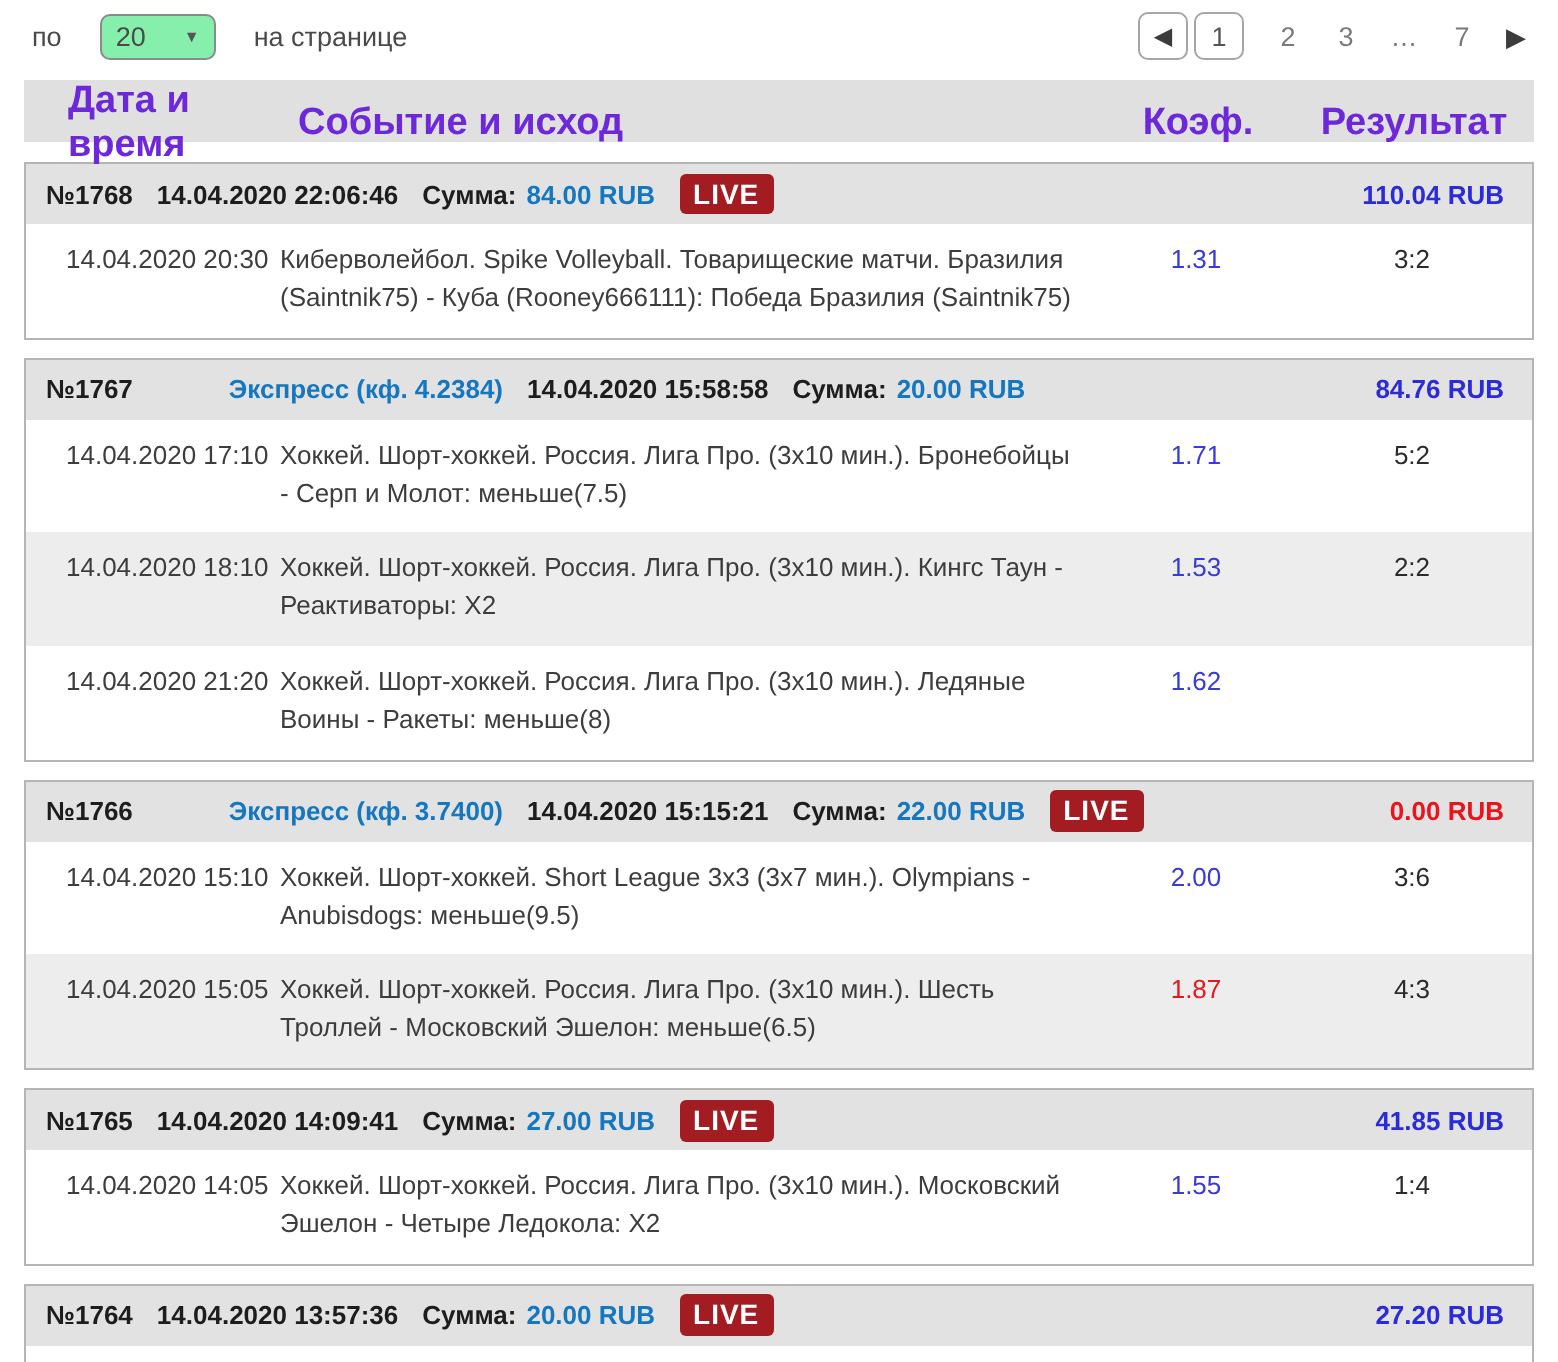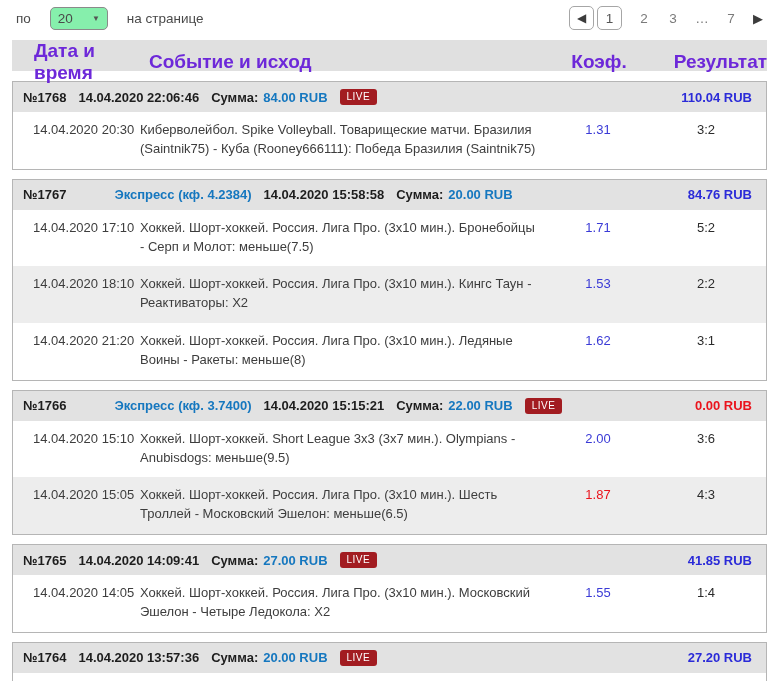--- a/index.html
+++ b/index.html
@@ -20,34 +20,34 @@
   .pg-num { cursor:pointer; min-width:14px; text-align:center; }
   .pg-ellipsis { cursor:default; }
   .pg-next { color:#3c3c3c; cursor:pointer; font-size:13px; }
   .tri { color:#3c3c3c; font-size:12px; }
 
   
   .thead { margin:10px 12px; background:#e0e0e0; height:31px;
            display:grid; grid-template-columns:115px 1fr 96px 120px; align-items:center;
            padding-left:22px; font-weight:700; font-size:19px; color:#6d28d9; }
   .thead .c-coef { text-align:center; }
-  .thead .c-res { text-align:right; }
+  .thead .c-res { text-align:center; }
 
   
   .bets { }
   .bet { margin:0 12px 9px 12px; border:1px solid #b5b5b5; background:#fff; }
   .bet-head { background:#e2e2e2; height:30px; display:flex; align-items:center;
               padding:0 14px 0 10px; gap:12px; font-weight:700; font-size:13px; color:#222; }
   .bet-num { color:#1d1d1d; }
   .bet-express { color:#1577bf; cursor:pointer;margin-left:36px; }
   .bet-dt { color:#1d1d1d; }
   .sum-group { display:flex; gap:5px; }
   .sum-label { color:#1d1d1d; }
   .sum-value { color:#1577bf; }
-  .live-badge { background:#a21c21; color:#fff; font-size:10px; font-weight:400;
+  .live-badge { background:#a21c21; color:#fff; font-size:14px; font-weight:700;
                 letter-spacing:.5px; padding:2px 7px; border-radius:3px; line-height:1.2; }
   .bet-result { margin-left:auto; font-weight:700; }
   .bet.win .bet-result { color:#2b2bd8; }
   .bet.loss .bet-result { color:#ea141d; }
 
   .bet-row { display:grid; grid-template-columns:115px 1fr 96px 120px;
              padding:9px 0 10px 12px; font-size:13px; line-height:1.45; color:#3d3d3d; }
   .bet-row:nth-child(even) { background:#ededed; }
   .row-dt { padding-left:8px; color:#3d3d3d; }
   .row-event { padding-right:14px; }
@@ -135,21 +135,20 @@
     <span class="row-dt">14.04.2020 18:10</span>
     <span class="row-event">Хоккей. Шорт-хоккей. Россия. Лига Про. (3х10 мин.). Кингс Таун - Реактиваторы: Х2</span>
     <span class="row-coef won">1.53</span>
     <span class="row-score">2:2</span>
   </div>
 
   <div class="bet-row">
     <span class="row-dt">14.04.2020 21:20</span>
     <span class="row-event">Хоккей. Шорт-хоккей. Россия. Лига Про. (3х10 мин.). Ледяные Воины - Ракеты: меньше(8)</span>
     <span class="row-coef won">1.62</span>
-    <span class="row-score">3:1</span>
   </div>
 </div>
   </div>
 
   <div class="bet loss">
     <div class="bet-head">
       <span class="bet-num">№1766</span>
       <span class="bet-express">Экспресс (кф. 3.7400)</span>
       <span class="bet-dt">14.04.2020 15:15:21</span>
       <span class="sum-group">

